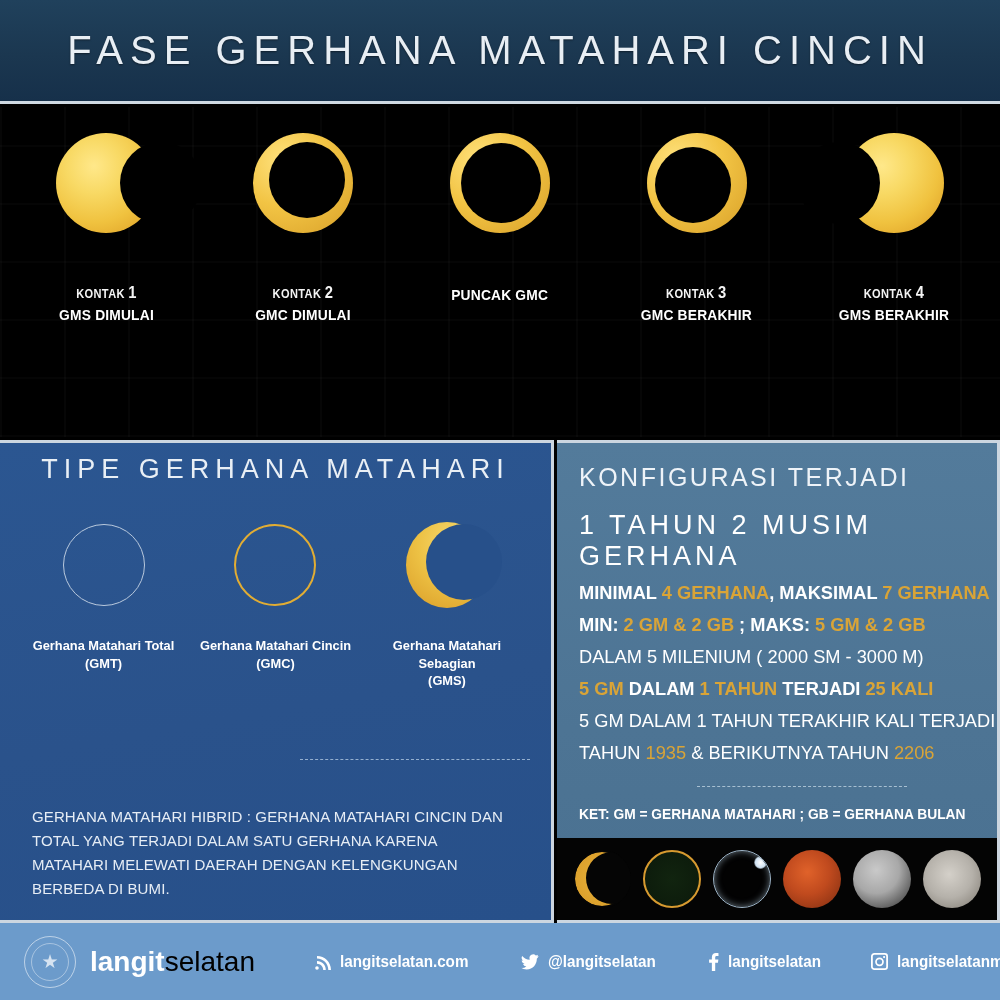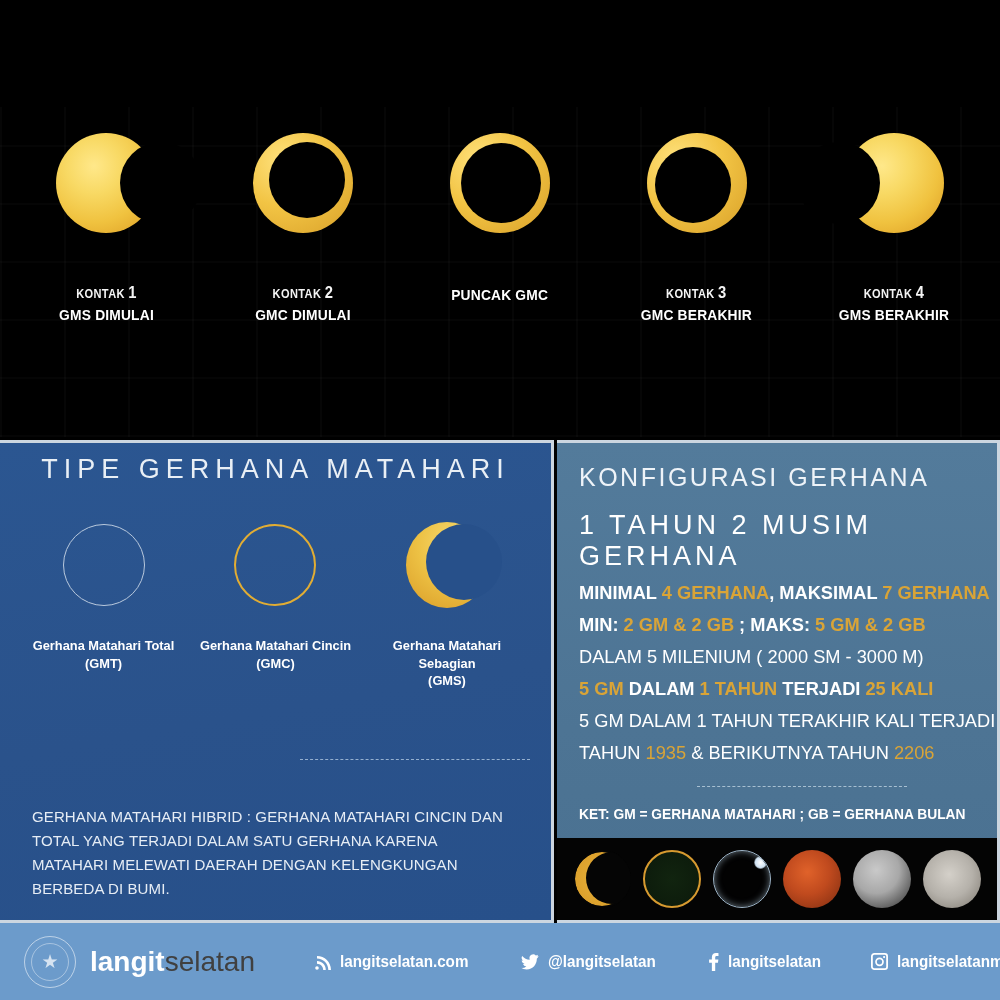--- a/index.html
+++ b/index.html
@@ -201,31 +201,34 @@
     position:relative; flex:none;
   }
   .seal .inner {
     width:38px; height:38px; border-radius:50%;
     border:1px solid rgba(255,255,255,.4);
     display:flex; align-items:center; justify-content:center;
     font-size:19px; color:rgba(255,255,255,.72);
   }
   .brand-name { margin-left:14px; font-size:28px; color:#ffffff; white-space:nowrap; }
   .brand-name .b1 { font-weight:bold;margin-top:12px; }
-  .brand-name .b2 { font-weight:300; color:#404040;text-align:right; }
+  .brand-name .b2 { font-weight:300; color:#000000;text-align:right; }
   .socials { display:flex; align-items:center; margin-left:60px; gap:46px; }
   .social { display:flex; align-items:center; color:#ffffff; font-size:16px; white-space:nowrap; }
   .social .ico { margin-right:9px; display:flex; align-items:center; justify-content:center; }
   .social .txt { font-weight:bold; transform:scaleX(.95); transform-origin:left; }
 </style>
 </head>
 <body>
 
 <div id="page">
 
+  <div class="header">
+    <div class="header-title">FASE GERHANA MATAHARI CINCIN</div>
+  </div>
 
   <div class="phases">
     <div class="phase-row">
 
       <div class="phase">
         <div class="art">
           <div class="disc p1">
               <div class="sun"></div>
               <div class="bite"></div>
             </div>
@@ -318,21 +321,21 @@
           <span>Gerhana Matahari Sebagian</span><br><span>(GMS)</span>
         </div>
       </div>
     </div>
 
     <div class="dash-sep-left"></div>
     <div class="hybrid-text">GERHANA MATAHARI HIBRID : GERHANA MATAHARI CINCIN DAN TOTAL YANG TERJADI DALAM SATU GERHANA KARENA MATAHARI MELEWATI DAERAH DENGAN KELENGKUNGAN BERBEDA DI BUMI.</div>
   </div>
 
   <div class="panel-right">
-    <div class="panel-right-title">KONFIGURASI GERHANA</div>
+    <div class="panel-right-title">KONFIGURASI TERJADI</div>
 
     <div class="kg-line kg-big">1 TAHUN 2 MUSIM GERHANA</div>
 
     <div class="kg-line kg-row">
       <span>MINIMAL </span><span class="gold">4 GERHANA</span><span>, MAKSIMAL </span><span class="gold">7 GERHANA</span>
     </div>
 
     <div class="kg-line kg-row">
       <span>MIN: </span><span class="gold">2 GM &amp; 2 GB</span><span> ; MAKS: </span><span class="gold">5 GM &amp; 2 GB</span>
     </div>

